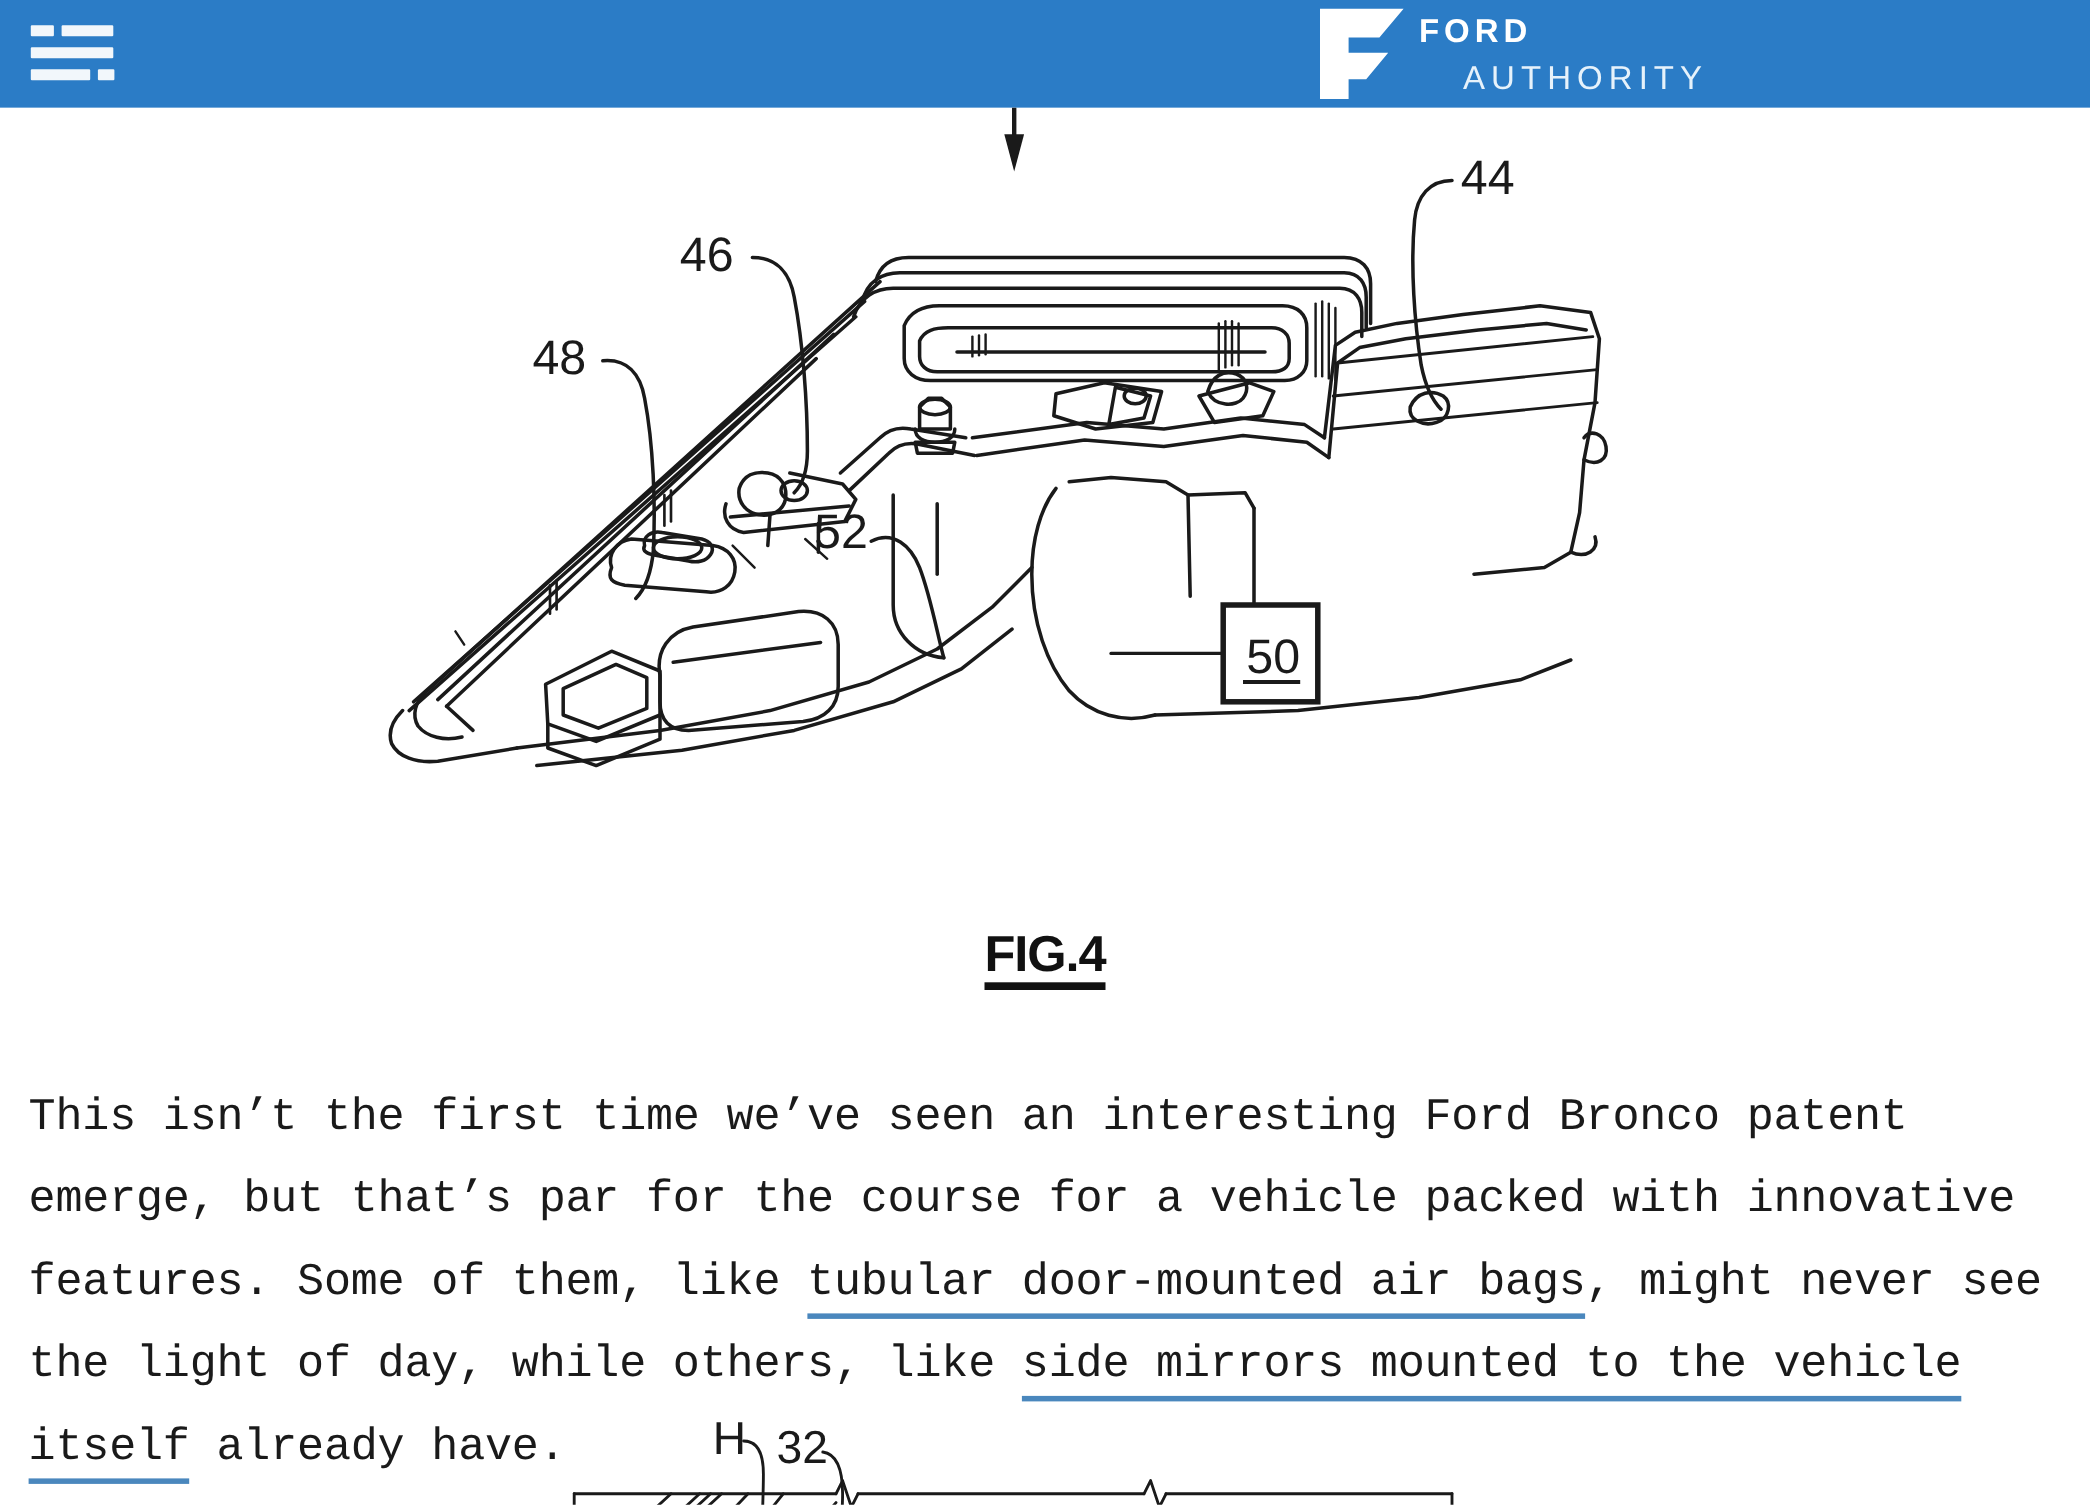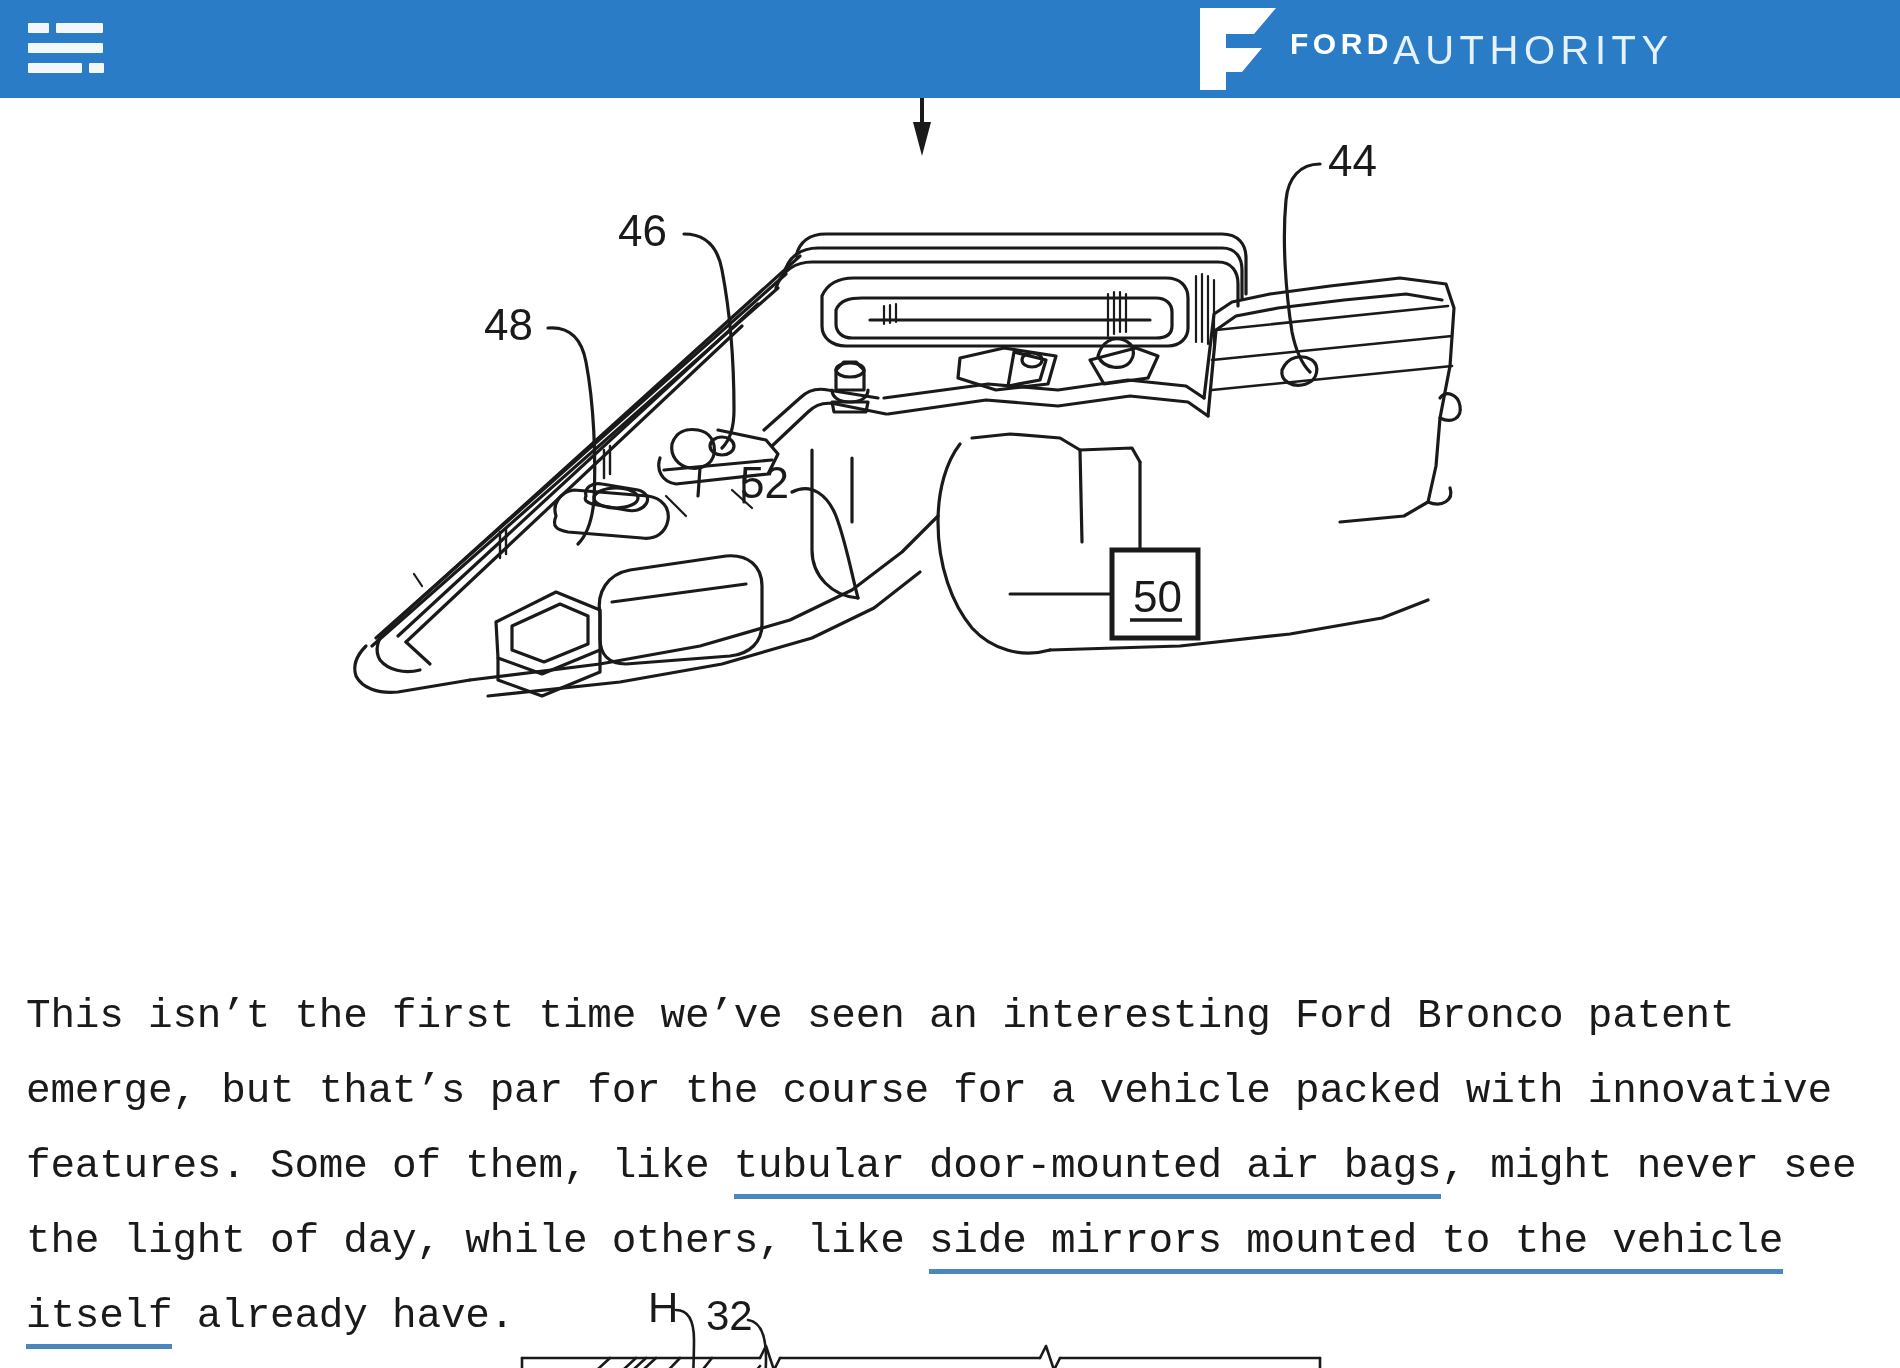--- a/index.html
+++ b/index.html
@@ -61,40 +61,40 @@
   }
   .brand-f {
     width: 84px;
     height: 86px;
     position: relative;
     flex: 0 0 auto;
   }
   .brand-f svg { display: block; }
   .brand-words {
     display: flex;
-    flex-direction: row;
+    flex-direction: column;
     justify-content: center;
     line-height: 1;
     padding-top: 2px;
-    align-items: center;
   }
   .brand-ford {
     color: #ffffff;
     font-size: 30px;
     font-weight: bold;
     letter-spacing: 4.5px;
     font-family: "Liberation Sans", sans-serif;
     margin-bottom: 13px;
   }
   .brand-authority {
     color: #e6f2fb;
-    font-size: 40px;
+    font-size: 30px;
     font-weight: 400;
     letter-spacing: 5.5px;
     font-family: "Liberation Sans", sans-serif;
+    margin-left: 40px;
   }
 
   
   .content {
     position: absolute;
     top: 98px;
     left: 0;
     width: 1900px;
     height: 1270px;
     background: #ffffff;
@@ -329,20 +329,23 @@
         </g>
 
         <g>
           <rect x="1112" y="452" width="86" height="88" fill="#ffffff" stroke="#1a1a1a" stroke-width="5"></rect>
           <text x="1133" y="514" fill="#1a1a1a" font-family="Liberation Sans, sans-serif" font-size="44">50</text>
           <line x1="1130" y1="522" x2="1182" y2="522" stroke="#1a1a1a" stroke-width="3.5"></line>
         </g>
       </svg>
     </div>
 
+    <div class="fig-caption">
+      <span class="fig-caption-inner">FIG.4</span>
+    </div>
   </section>
 
   <p class="article-body"><span>This isn’t the first time we’ve seen an interesting Ford Bronco patent emerge, but that’s par for the course for a vehicle packed with innovative features. Some of them, like </span><a class="lnk">tubular door-mounted air bags</a><span>, might never see the light of day, while others, like </span><a class="lnk">side mirrors mounted to the vehicle itself</a><span> already have.</span></p>
 
   <section class="figure-block-2">
     <svg width="1900" height="200" viewBox="0 0 1900 200" xmlns="http://www.w3.org/2000/svg">
       <g fill="none" stroke="#1a1a1a" stroke-width="2.6" stroke-linecap="round" stroke-linejoin="round">
 
         <line x1="522" y1="110" x2="760" y2="110"></line>
         <path d="M760,110 L766,98 L774,122 L780,110"></path>

